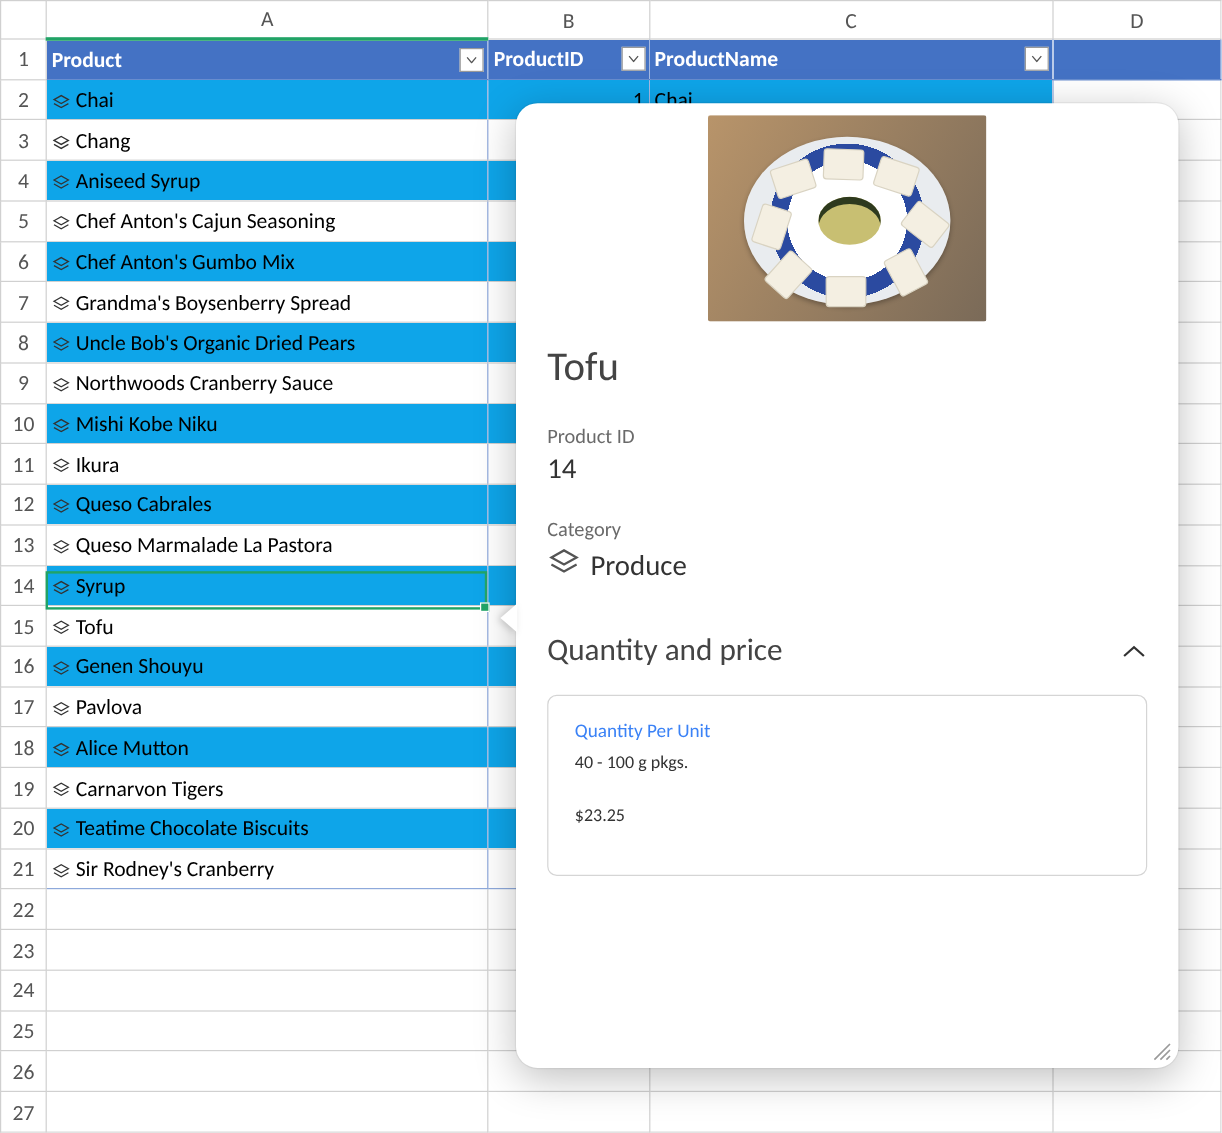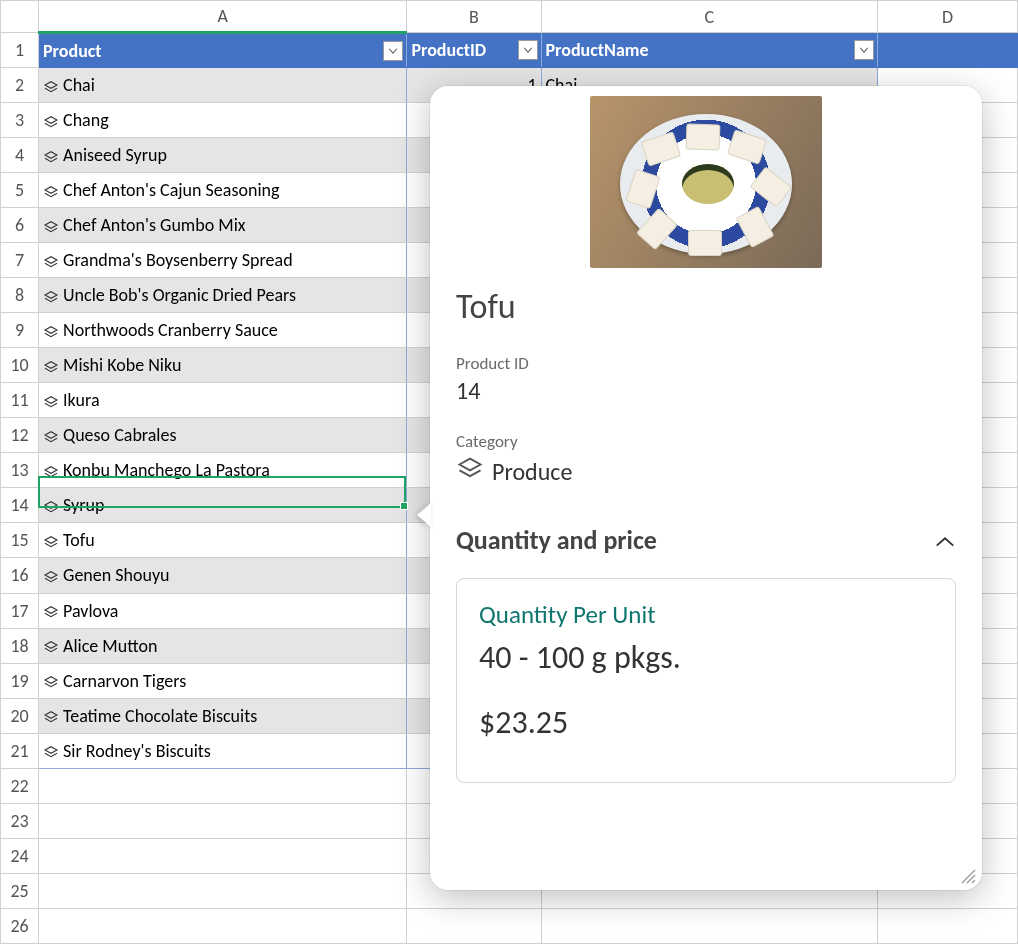--- a/index.html
+++ b/index.html
@@ -44,21 +44,21 @@
   }
   .tbl-hdr td.with-filter { padding-right:28px; }
   .filter-btn {
     position:absolute; right:3px; top:50%; transform:translateY(-50%);
     width:20px; height:20px; background:#fff; border:1px solid #999;
     display:flex; align-items:center; justify-content:center;
   }
   .filter-btn svg { width:10px; height:6px; }
 
   
-  .band  td.inTable { background:#e5e5e5; }
+  .band  td.inTable { background:#0ea5e9; }
   .sheet td.inTable { border-left:1px solid #8ea9db; border-right:1px solid #8ea9db; }
   .sheet tr.lastTbl td.inTable { border-bottom:1px solid #8ea9db; }
 
   
   .rec-icon { display:inline-flex; vertical-align:middle; margin-right:4px; }
   .rec-icon svg { width:16px; height:16px; }
 
   
   .selected-cell {
     position:absolute;
@@ -83,31 +83,31 @@
   .card-hero { display:flex; justify-content:center; padding-top:10px; }
   .card-hero-img { width:232px; height:172px; border-radius:2px; overflow:hidden; position:relative; }
   .card-title { font-size:34px; color:#444; margin:18px 0 26px 0; font-weight:400;}
   .card-label { font-size:17px; color:#6a6a6a; margin-bottom:2px; }
   .card-value { font-size:24px; color:#333; margin-bottom:26px; }
   .card-category-row { display:flex; align-items:center; gap:8px; font-size:24px; color:#333; margin-bottom:36px;}
   .card-category-row svg { width:28px; height:28px; }
 
   .card-section-hdr {
     display:flex; justify-content:space-between; align-items:center;
-    font-size:26px; color:#444; font-weight:700; margin-bottom:22px;gap:28px;
+    font-size:26px; color:#444; font-weight:400; margin-bottom:22px;gap:28px;
   }
   .card-section-hdr svg { width:22px; height:14px; }
 
   .card-subbox {
     border:1px solid #d5d5d5; border-radius:8px;
     padding:20px 22px 24px 22px;
     display:flex; flex-direction:column; gap:8px;
   }
-  .sub-label { font-size:25px; color:#0f766e; }
-  .sub-value { font-size:32px; color:#333; margin-bottom:18px;}
+  .sub-label { font-size:16px; color:#3b82f6; }
+  .sub-value { font-size:15px; color:#333; margin-bottom:18px;}
 
   .card-resize {
     position:absolute; right:6px; bottom:6px;
     width:18px; height:18px;
   }
   .card-resize svg { width:18px; height:18px; }
 
   .callout-tip {
     position:absolute;
     left:417px; top:503px;
@@ -302,21 +302,21 @@
         <td class="inTable"></td>
         <td></td>
       </tr>
       <tr class=" ">
         <th class="rowhdr">13</th>
         <td class="inTable"><span class="rec-icon">
             <svg viewBox="0 0 24 24" fill="none" stroke="#333" stroke-width="1.6">
               <path d="M3 9 L12 4 L21 9 L12 14 Z"></path>
               <path d="M3 14 L12 19 L21 14"></path>
             </svg>
-          </span><span>Konbu Manchego La Pastora</span></td>
+          </span><span>Queso Marmalade La Pastora</span></td>
         <td class="inTable"></td>
         <td class="inTable"></td>
         <td></td>
       </tr>
       <tr class="band ">
         <th class="rowhdr">14</th>
         <td class="inTable"><span class="rec-icon">
             <svg viewBox="0 0 24 24" fill="none" stroke="#333" stroke-width="1.6">
               <path d="M3 9 L12 4 L21 9 L12 14 Z"></path>
               <path d="M3 14 L12 19 L21 14"></path>
@@ -398,21 +398,21 @@
         <td class="inTable"></td>
         <td></td>
       </tr>
       <tr class=" lastTbl">
         <th class="rowhdr">21</th>
         <td class="inTable"><span class="rec-icon">
             <svg viewBox="0 0 24 24" fill="none" stroke="#333" stroke-width="1.6">
               <path d="M3 9 L12 4 L21 9 L12 14 Z"></path>
               <path d="M3 14 L12 19 L21 14"></path>
             </svg>
-          </span><span>Sir Rodney's Biscuits</span></td>
+          </span><span>Sir Rodney's Cranberry</span></td>
         <td class="inTable"></td>
         <td class="inTable"></td>
         <td></td>
       </tr>
       <tr>
         <th class="rowhdr">22</th>
         <td></td>
         <td></td>
         <td></td>
         <td></td>
@@ -433,20 +433,27 @@
       </tr>
       <tr>
         <th class="rowhdr">25</th>
         <td></td>
         <td></td>
         <td></td>
         <td></td>
       </tr>
       <tr>
         <th class="rowhdr">26</th>
+        <td></td>
+        <td></td>
+        <td></td>
+        <td></td>
+      </tr>
+      <tr>
+        <th class="rowhdr">27</th>
         <td></td>
         <td></td>
         <td></td>
         <td></td>
       </tr>
     </tbody>
 </table>
 
 <div class="selected-cell" id="sel-box" style="left: 38px; top: 476px; width: 368px; height: 32px;">
   <div class="handle"></div>

